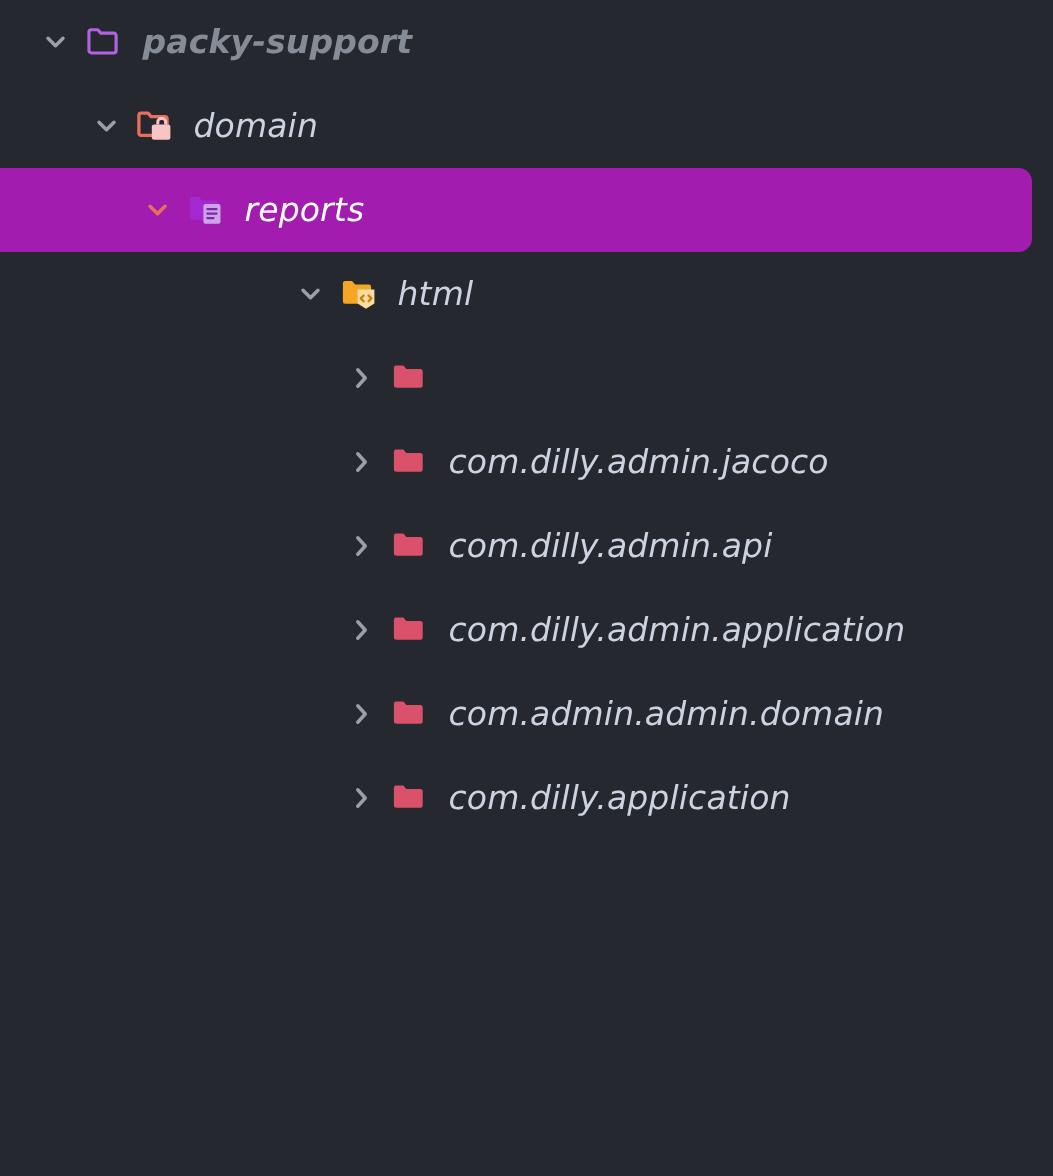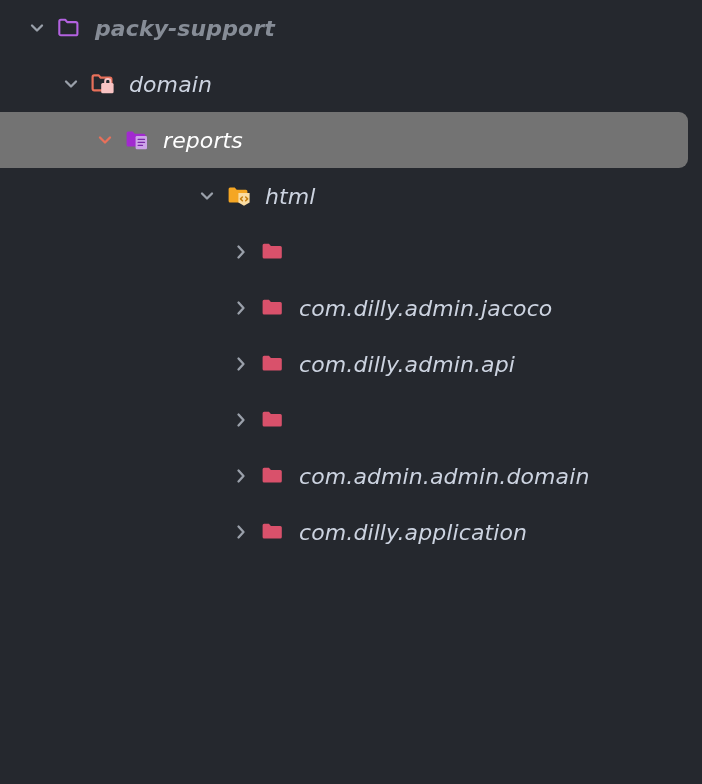--- a/index.html
+++ b/index.html
@@ -25,21 +25,21 @@
   .row {
     height: 56px;
     display: flex;
     align-items: center;
     position: relative;
     width: 100%;
     padding-right: 14px;
   }
 
   .row.selected {
-    background: #737373;
+    background: #a21caf;
     border-top-right-radius: 9px;
     border-bottom-right-radius: 9px;
     width: 688px;
   }
 
   
   .indent { flex: 0 0 auto; height: 1px; }
 
   
   .chev {
@@ -201,20 +201,21 @@
       <span class="chev">
         <svg width="20" height="20" viewBox="0 0 20 20">
           <path class="stroke" d="M7.5 4.5 L12.5 10 L7.5 15.5"></path>
         </svg>
       </span>
       <span class="icon">
         <svg width="28" height="28" viewBox="0 0 28 28">
           <path d="M2.6 7.2 a1.5 1.5 0 0 1 1.5-1.5 h4.8 l2 2.3 h9.4 a1.5 1.5 0 0 1 1.5 1.5 v9.5 a1.5 1.5 0 0 1-1.5 1.5 H4.1 a1.5 1.5 0 0 1-1.5-1.5 Z" fill="#d9516b"></path>
         </svg>
       </span>
+      <span class="label">com.dilly.admin.application</span>
     </div>
     <div class="row">
       <span class="indent" style="width: 228px;"></span>
       <span class="chev">
         <svg width="20" height="20" viewBox="0 0 20 20">
           <path class="stroke" d="M7.5 4.5 L12.5 10 L7.5 15.5"></path>
         </svg>
       </span>
       <span class="icon">
         <svg width="28" height="28" viewBox="0 0 28 28">

